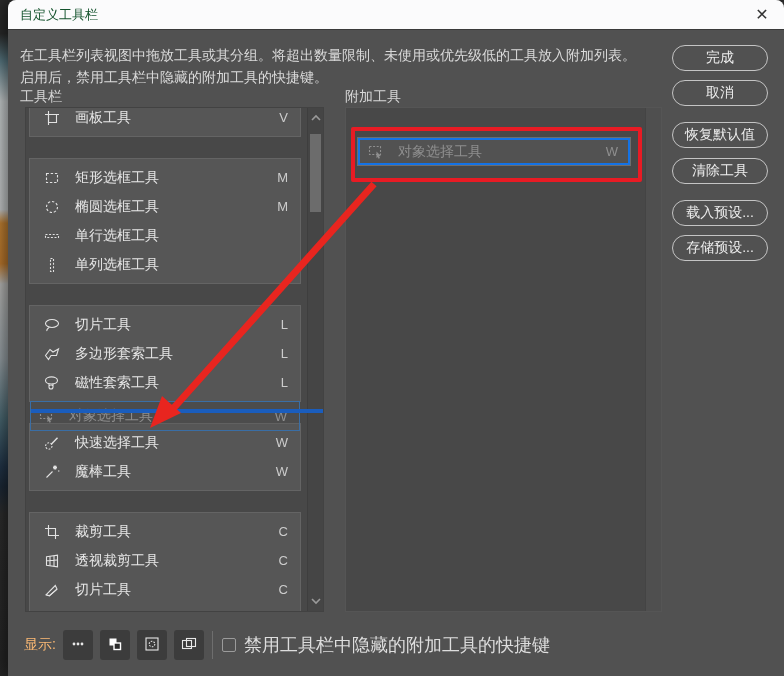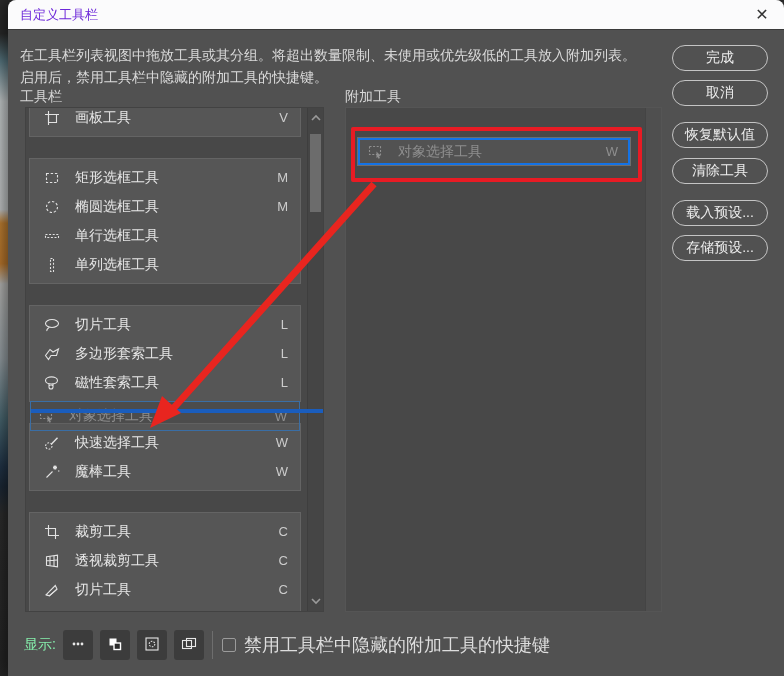--- a/index.html
+++ b/index.html
@@ -15,21 +15,21 @@
   }
   .window {
     position:absolute; left:8px; top:0; width:776px; height:676px;
     background:#515151; border-radius:8px 8px 0 0;
     box-shadow:-6px 0 14px rgba(0,0,0,.45);
   }
   .titlebar {
     height:30px; background:#fbfbfc; border-radius:8px 8px 0 0;
     display:flex; align-items:center; border-bottom:1px solid #3a3a3a;
   }
-  .titlebar .title { margin-left:12px; font-size:13px; color:#6d28d9; }
+  .titlebar .title { margin-left:12px; font-size:13px; color:#14532d; }
   .close-btn {
     margin-left:auto; width:44px; height:30px; display:flex; align-items:center;
     justify-content:center; color:#333; font-size:16px; cursor:default;
     border-radius:0 8px 0 0;
   }
   .desc {
     position:absolute; left:12px; top:44px; width:628px;
     font-size:14px; line-height:22px; color:#dadada;
   }
   .panel-label { position:absolute; font-size:14px; color:#d6d6d6; }
@@ -122,21 +122,21 @@
   }
   .action-btn:nth-child(1) { margin-bottom:9px; }
   .action-btn:nth-child(2) { margin-bottom:16px; }
   .action-btn:nth-child(3) { margin-bottom:10px; }
   .action-btn:nth-child(4) { margin-bottom:16px; }
   .action-btn:nth-child(5) { margin-bottom:9px; }
 
   
   .footer { position:absolute; left:0; top:628px; width:776px; height:34px;
     display:flex; align-items:center; }
-  .show-label { margin-left:16px; font-size:14px; color:#86efac; }
+  .show-label { margin-left:16px; font-size:14px; color:#fdba74; }
   .display-btn {
     width:30px; height:30px; margin-left:7px; background:#3c3c3c; border:none;
     border-radius:3px; color:#e8e8e8; display:flex; align-items:center;
     justify-content:center;
   }
   .display-btn svg { width:16px; height:16px; }
   .footer-divider { width:1px; height:28px; background:#6e6e6e; margin-left:8px; }
   .checkbox {
     width:14px; height:14px; border:1px solid #9b9b9b; border-radius:2px;
     margin-left:9px; background:transparent;

